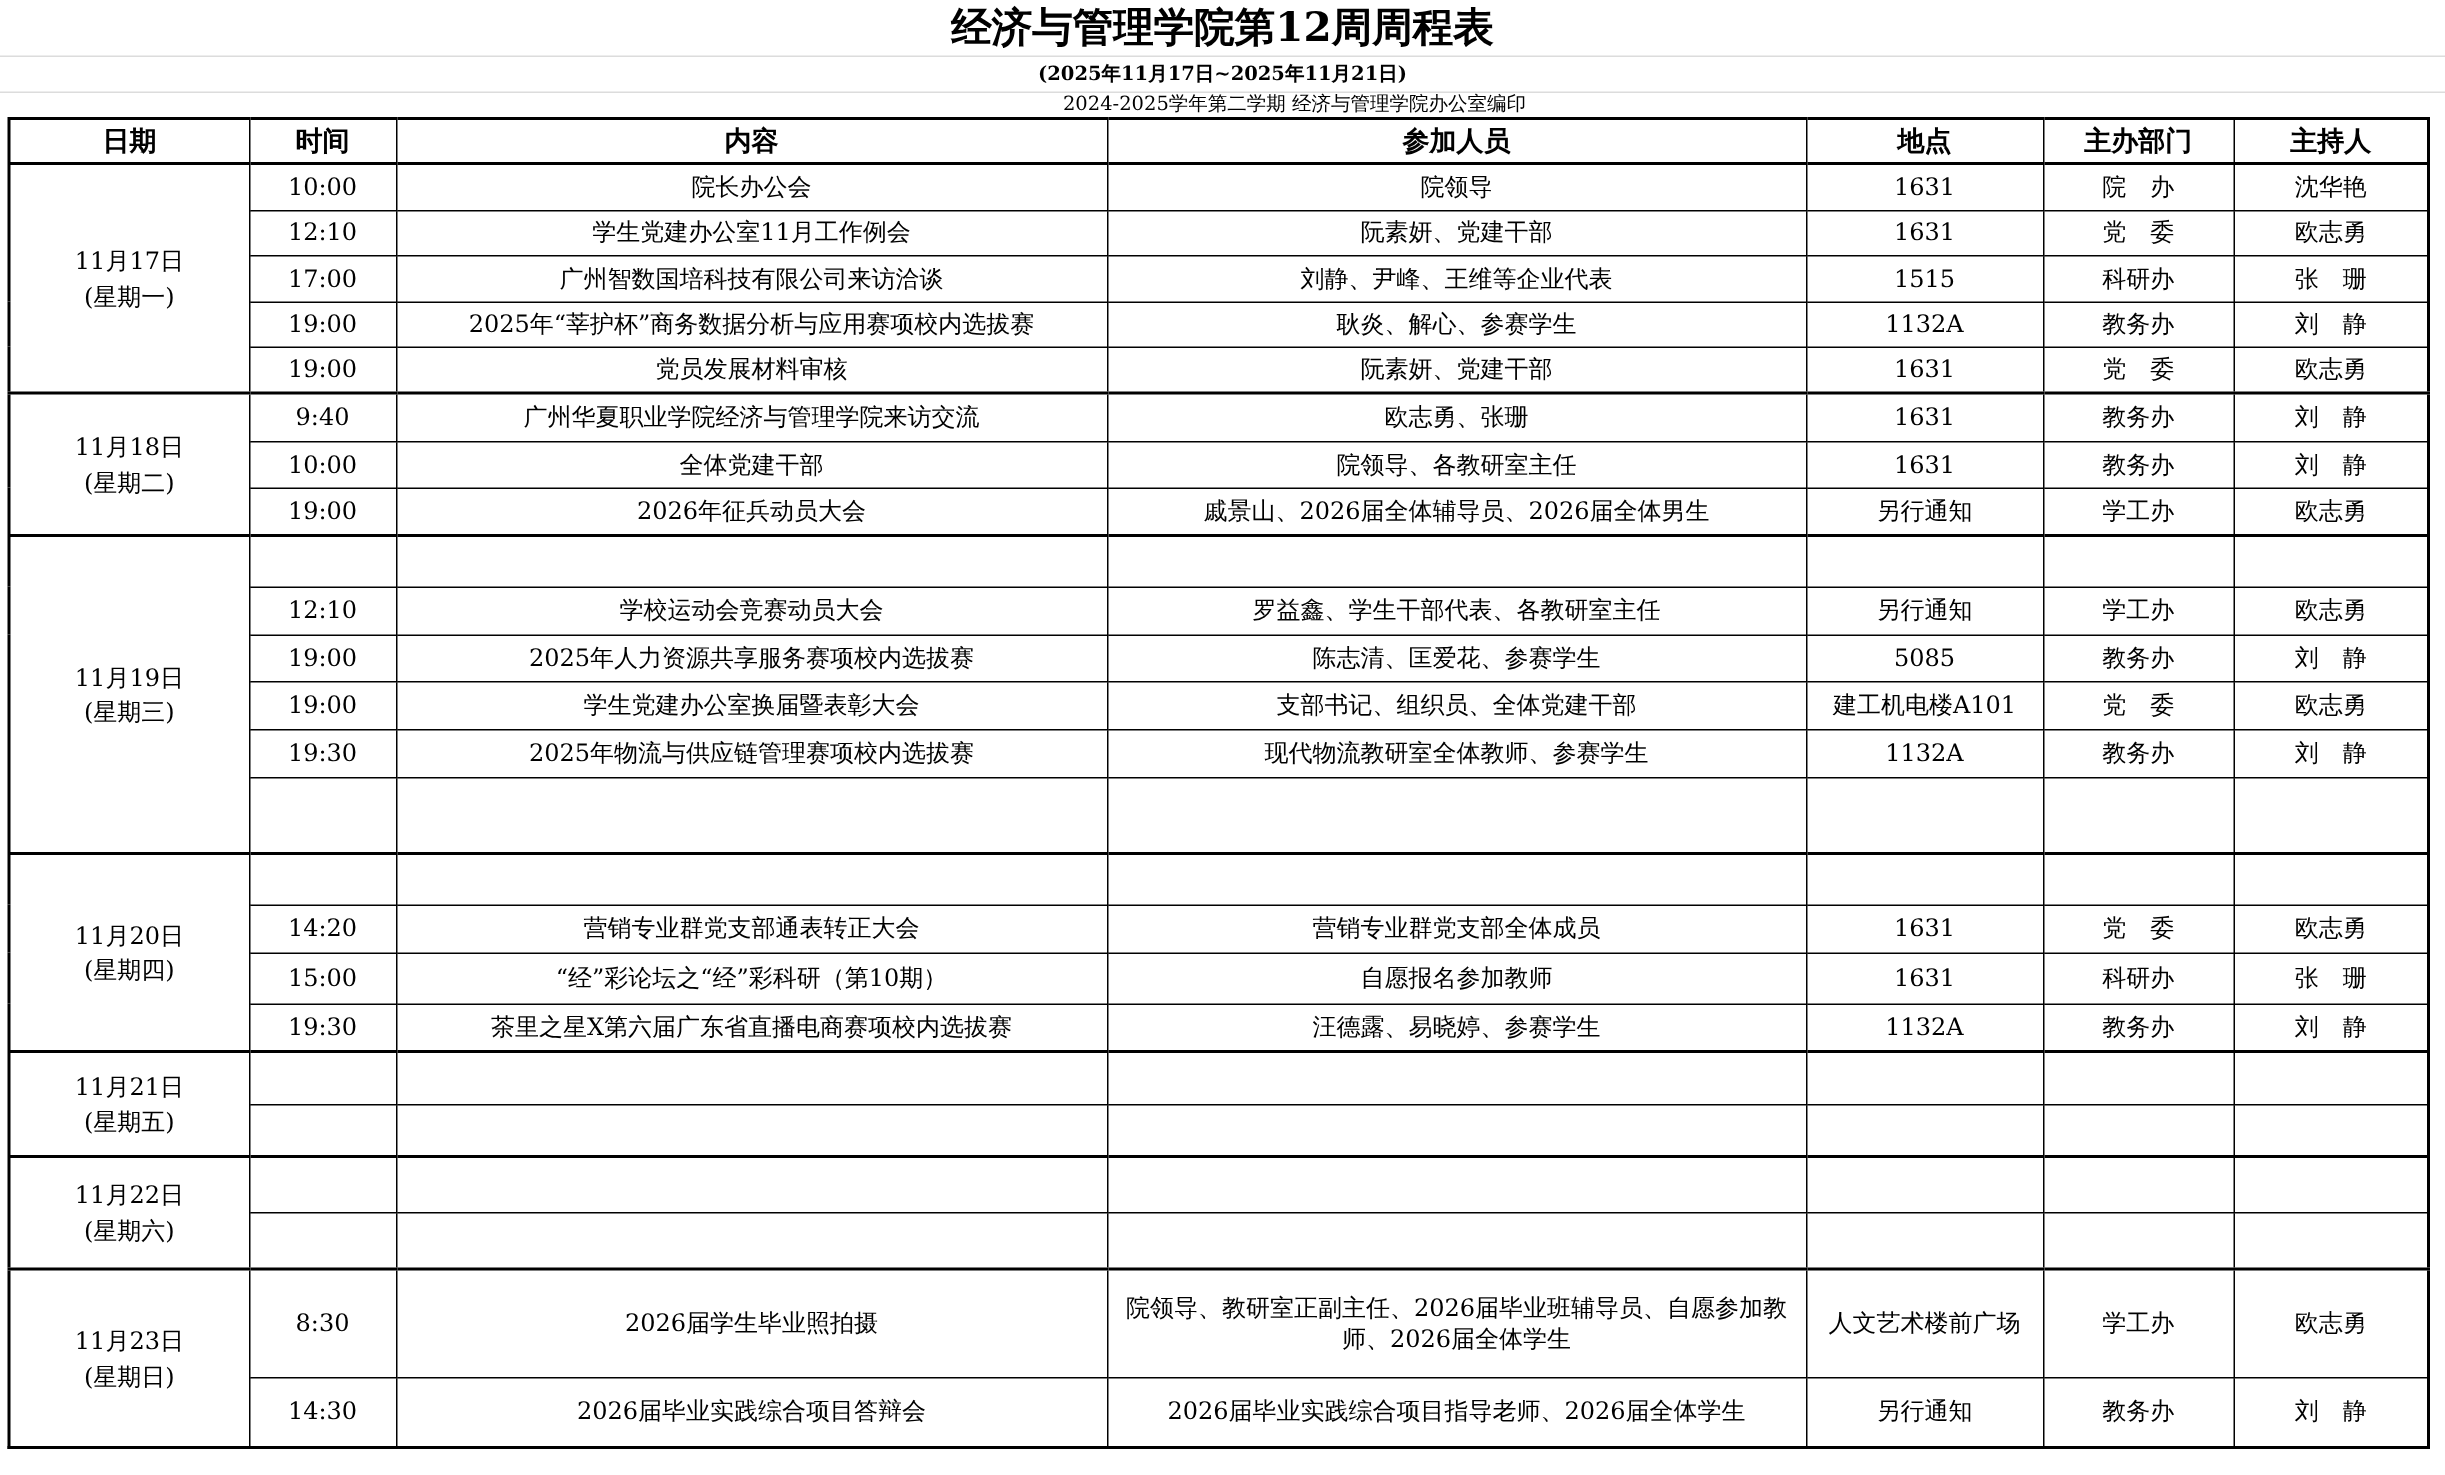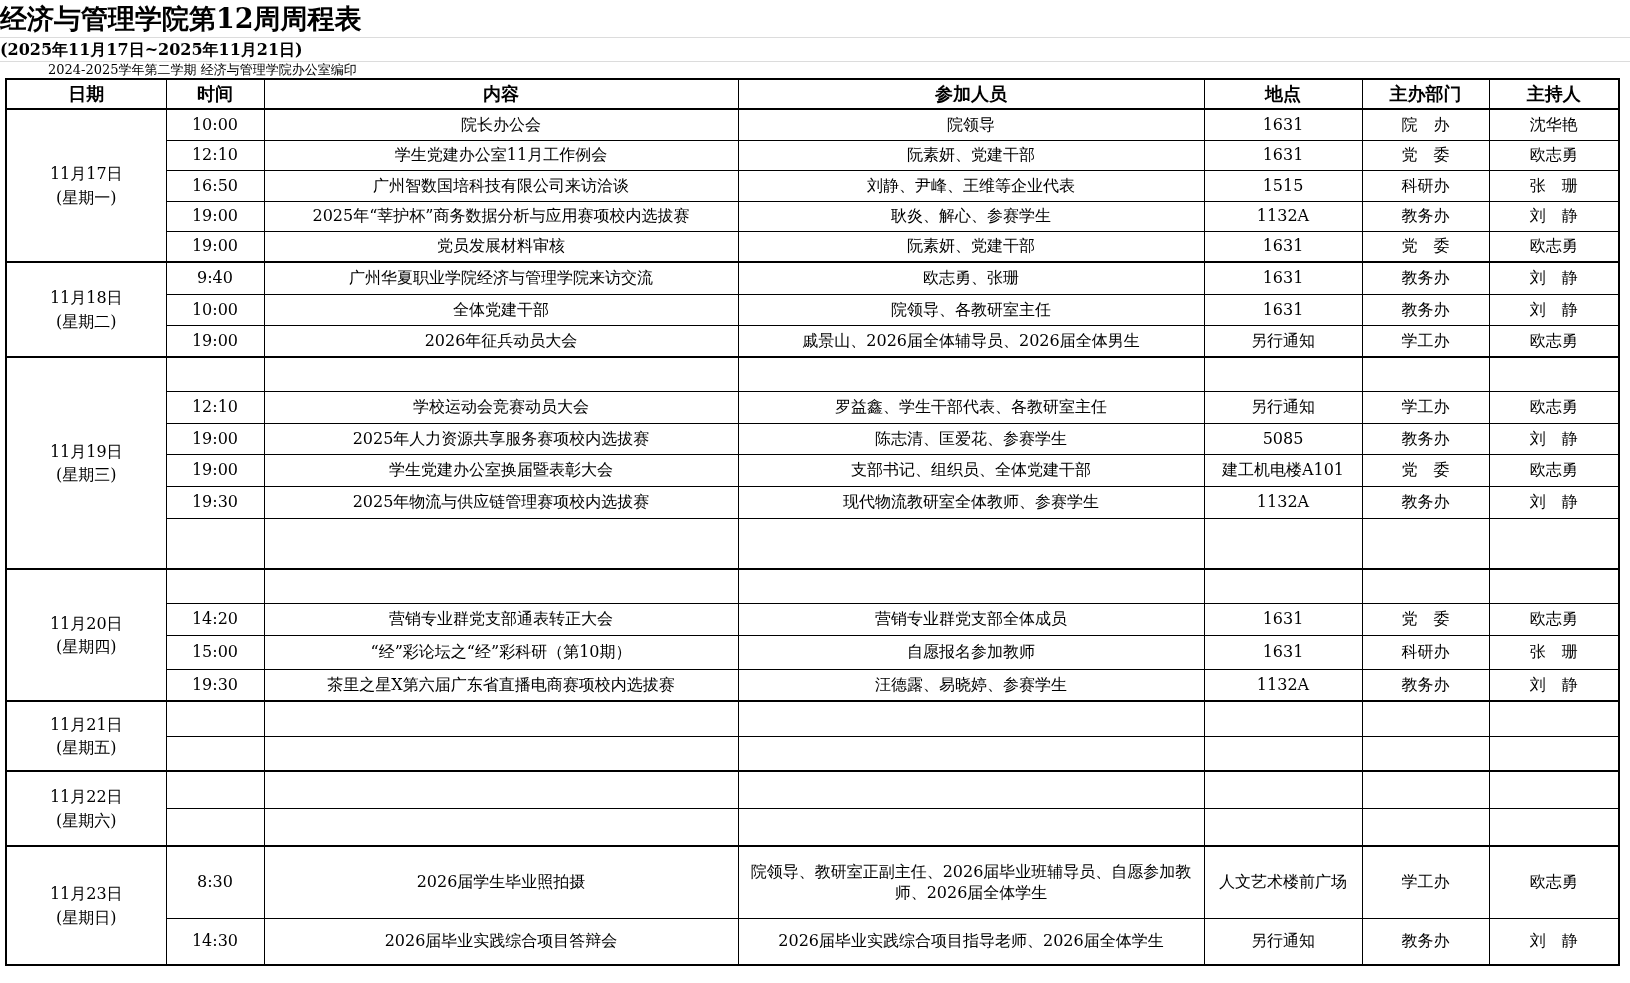--- a/index.html
+++ b/index.html
@@ -2,25 +2,25 @@
 <html><head>
 <meta charset="utf-8">
 <style>
   html,body { margin:0; padding:0; background:#ffffff; }
   body {
     width:1630px; height:983px;
     color:#000;
     font-family:"DejaVu Serif","Liberation Serif",serif;
   }
   .title-line {
-    width:1630px; 
+    width:1630px; text-align:center;
     border-bottom:1px solid #dcdcdc;
   }
   .doc-title { height:37px; line-height:37px; font-size:27px; font-weight:bold; }
-  .doc-daterange { height:23px; line-height:23px; font-size:16px; font-weight:bold; }
+  .doc-daterange { height:23px; line-height:23px; font-size:13px; font-weight:bold; }
   .doc-issuer { height:16px; line-height:16px; font-size:13px; border-bottom:none;padding-left:48px; }
 
   table.schedule {
     margin-left:5px;
     width:1613px;
     border-collapse:collapse;
     table-layout:fixed;
     border:2px solid #000;
   }
   .schedule th, .schedule td {
@@ -87,21 +87,21 @@
     </tr>
     <tr style="height:30px">
       <td class="time-cell">12:10</td>
       <td>学生党建办公室11月工作例会</td>
       <td>阮素妍、党建干部</td>
       <td>1631</td>
       <td>党　委</td>
       <td>欧志勇</td>
     </tr>
     <tr style="height:31px">
-      <td class="time-cell">16:50</td>
+      <td class="time-cell">17:00</td>
       <td>广州智数国培科技有限公司来访洽谈</td>
       <td>刘静、尹峰、王维等企业代表</td>
       <td>1515</td>
       <td>科研办</td>
       <td>张　珊</td>
     </tr>
     <tr style="height:30px">
       <td class="time-cell">19:00</td>
       <td>2025年“莘护杯”商务数据分析与应用赛项校内选拔赛</td>
       <td>耿炎、解心、参赛学生</td>

